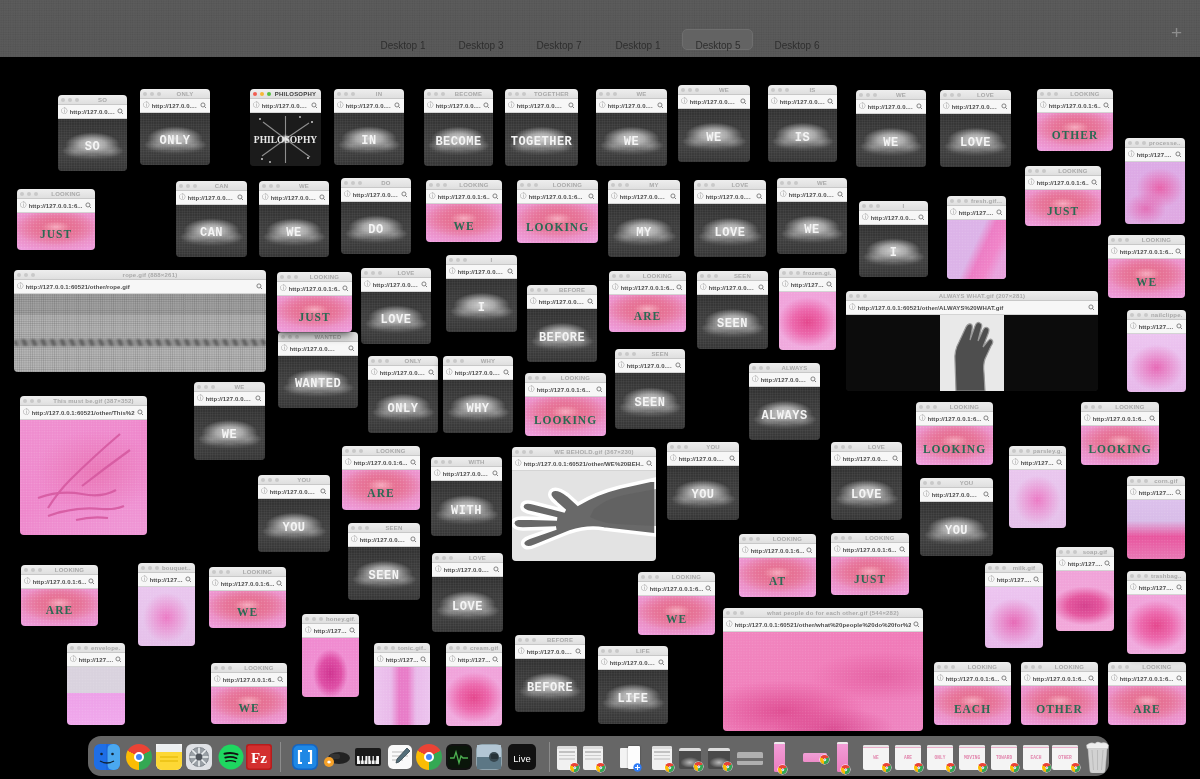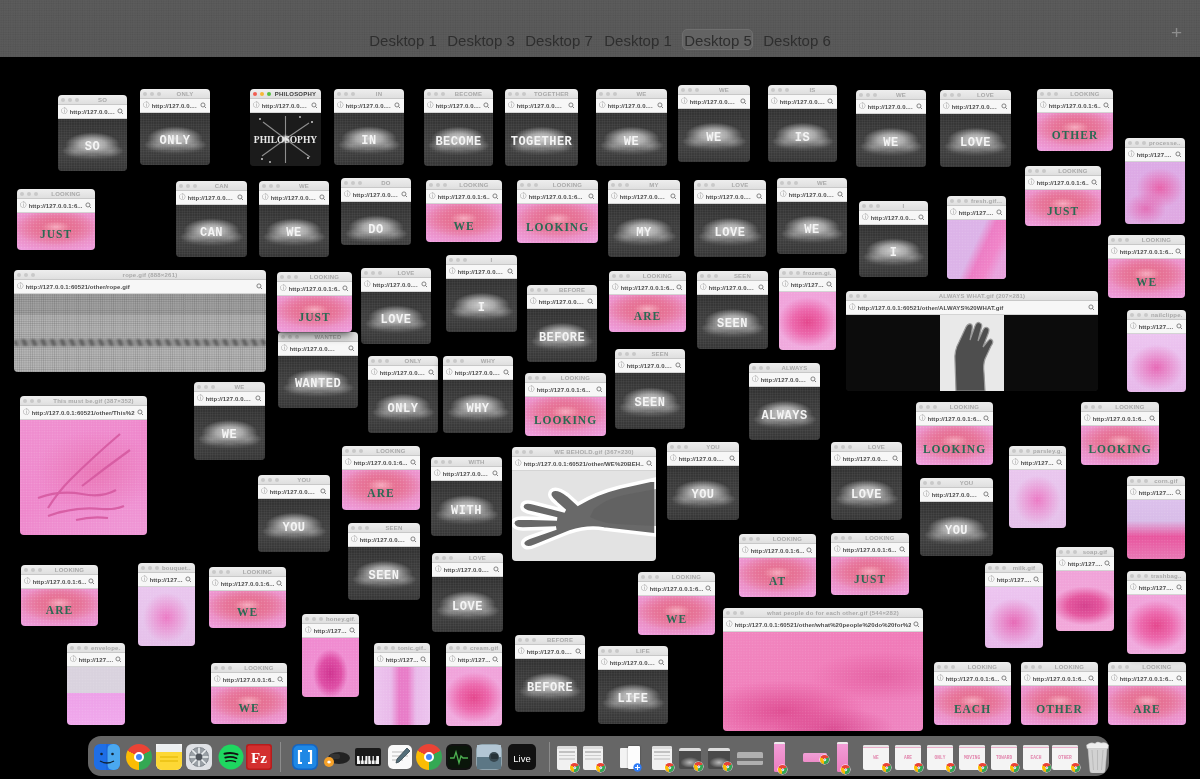--- a/index.html
+++ b/index.html
@@ -1,17 +1,17 @@
 <!DOCTYPE html>
 <html><head><meta charset="utf-8"><style>
 *{margin:0;padding:0;box-sizing:border-box}
 html,body{width:1200px;height:779px;overflow:hidden;background:#000;font-family:"Liberation Sans",sans-serif}
 #desk{position:relative;width:1200px;height:779px;background:#000}
 #topbar{position:absolute;left:0;top:0;width:1200px;height:57px;background-image:radial-gradient(rgba(0,0,0,.10) .5px,rgba(0,0,0,0) 1px),linear-gradient(#5c5c5c,#5a5a5a);background-size:2.4px 2.4px,auto}
-.tab{position:absolute;top:32px;transform:translateX(-50%);font-size:15px;color:#2e2e2e;white-space:nowrap}
+.tab{position:absolute;top:40px;transform:translateX(-50%);font-size:10px;color:#2e2e2e;white-space:nowrap}
 #sel5{position:absolute;left:682px;top:29px;width:71px;height:21px;background:#636363;border:1px solid #6e6e6e;border-radius:5px}
 #plus{position:absolute;right:18px;top:22px;color:#8d8d8d;font-size:19px;font-weight:300}
 .w{position:absolute;border-radius:4px;overflow:hidden;background:#1c1c1c;box-shadow:0 3px 10px rgba(0,0,0,.65),0 0 0 .5px rgba(0,0,0,.4)}
 .tb{height:10px;background:linear-gradient(#eeeeee,#dfdfdf);display:flex;align-items:center;padding:0 3px;position:relative;border-bottom:.5px solid #c8c8c8}
 .d{width:4px;height:4px;border-radius:50%;background:#c9c9c9;margin-right:3px;flex:0 0 auto}
 .d.r{background:#f15e51}.d.y{background:#f5b735}.d.g{background:#54bf40}
 .tt{position:absolute;left:24px;right:4px;top:0;height:10px;line-height:10px;font-size:6px;font-weight:bold;color:#a9a9a9;text-align:center;overflow:hidden;letter-spacing:.2px}
 .tt.dark{color:#3c3c3c}
 .ub{height:14px;background:#f7f7f7;display:flex;align-items:center;padding:0 3px;border-bottom:.5px solid #d4d4d4;position:relative}
 .ic{font-size:6.5px;color:#888;line-height:1;margin-right:2px}
@@ -256,21 +256,21 @@
         <span class="uu">http://127.0.0....</span>
         <svg class="mg" viewBox="0 0 10 10">
           <circle cx="4.2" cy="4.2" r="2.9" fill="none" stroke="#666" stroke-width="1.1"></circle>
           <line x1="6.4" y1="6.4" x2="8.6" y2="8.6" stroke="#666" stroke-width="1.2"></line>
         </svg>
       </div>
       <div class="ct mt" style="height:52px">
         <span class="mw" style="font-size:12.0px">WE</span>
       </div>
     </div>
-<div class="w" style="left:341px;top:178px;width:70px;height:67px">
+<div class="w" style="left:341px;top:178px;width:70px;height:76px">
       <div class="tb">
         <i class="d"></i>
         <i class="d"></i>
         <i class="d"></i>
         <span class="tt">DO</span>
       </div>
       <div class="ub">
         <span class="ic">ⓘ</span>
         <span class="uu">http://127.0.0....</span>
         <svg class="mg" viewBox="0 0 10 10">

